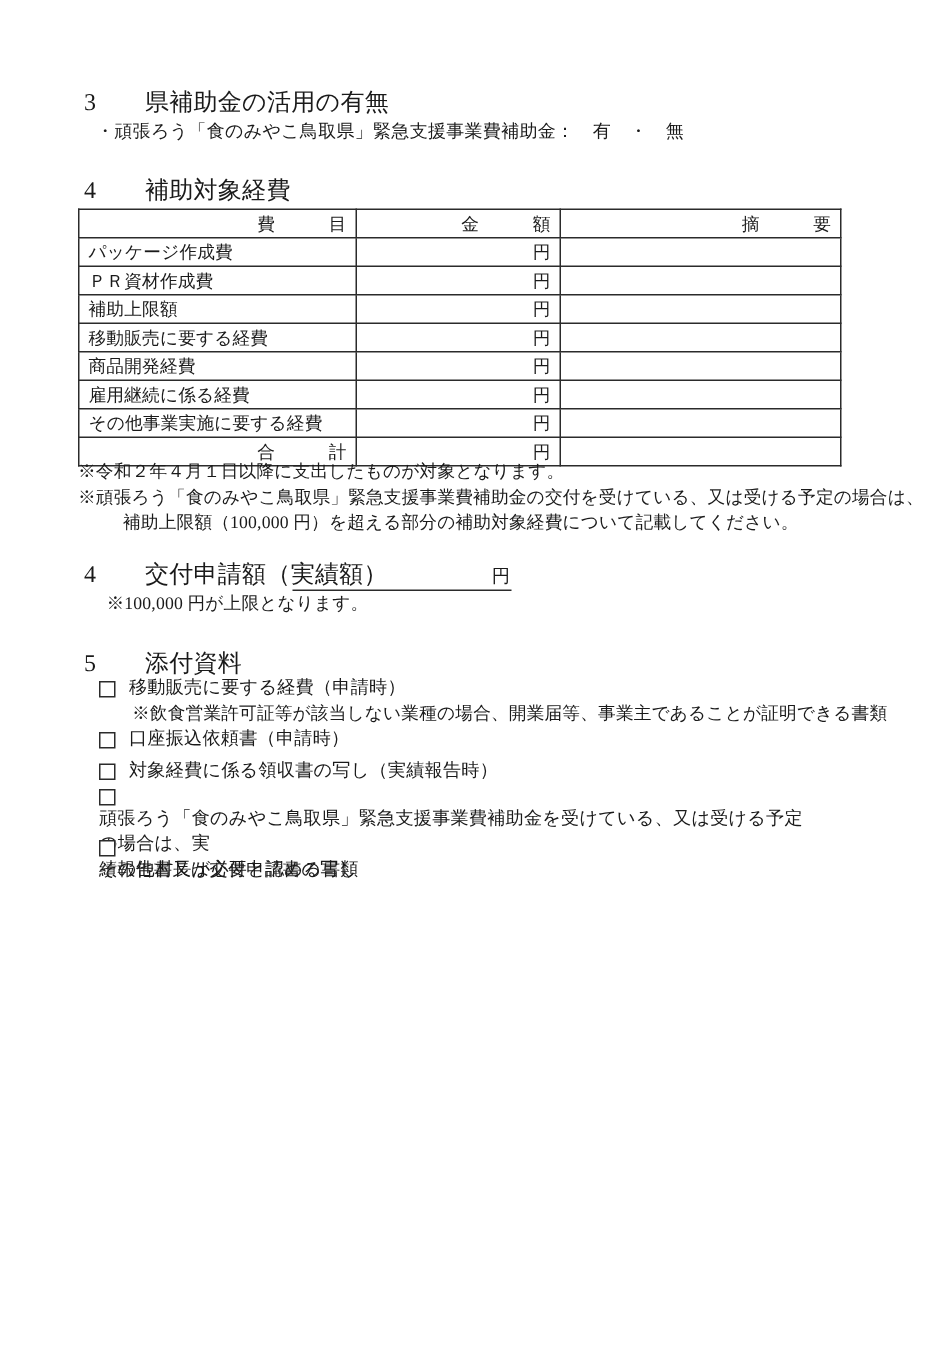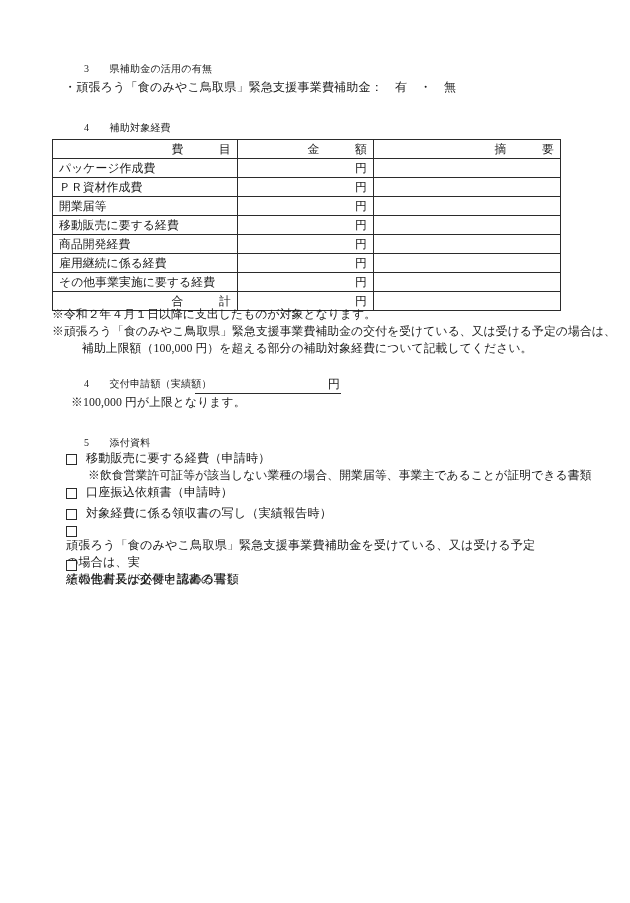--- a/index.html
+++ b/index.html
@@ -21,25 +21,24 @@
     top: 0;
     width: 630px;
     height: 903px;
     background: #fff;
     overflow: hidden;
   }
 
   
   .sec-head {
     position: absolute;
-    font-size: 10px;
+    font-size: 16px;
     line-height: 18px;
     white-space: pre;
     letter-spacing: 0.2px;
-    margin-left: 28px;
   }
   .line {
     position: absolute;
     font-size: 12px;
     line-height: 17px;
     white-space: pre;
     letter-spacing: 0.2px;
   }
   .note {
     position: absolute;
@@ -165,21 +164,21 @@
         <td>パッケージ作成費</td>
         <td class="amt">円</td>
         <td class="blank"></td>
       </tr>
       <tr>
         <td>ＰＲ資材作成費</td>
         <td class="amt">円</td>
         <td class="blank"></td>
       </tr>
       <tr>
-        <td>開業届等</td>
+        <td>補助上限額</td>
         <td class="amt">円</td>
         <td class="blank"></td>
       </tr>
       <tr>
         <td>移動販売に要する経費</td>
         <td class="amt">円</td>
         <td class="blank"></td>
       </tr>
       <tr>
         <td>商品開発経費</td>

